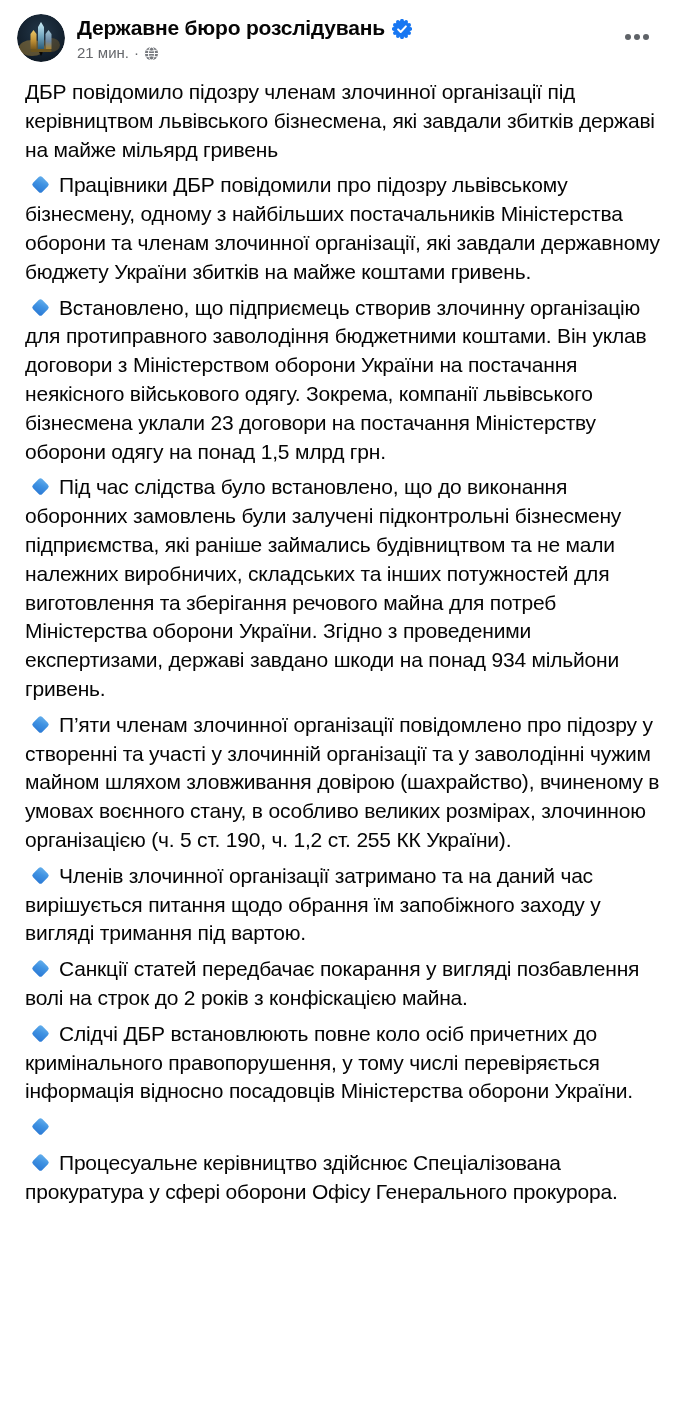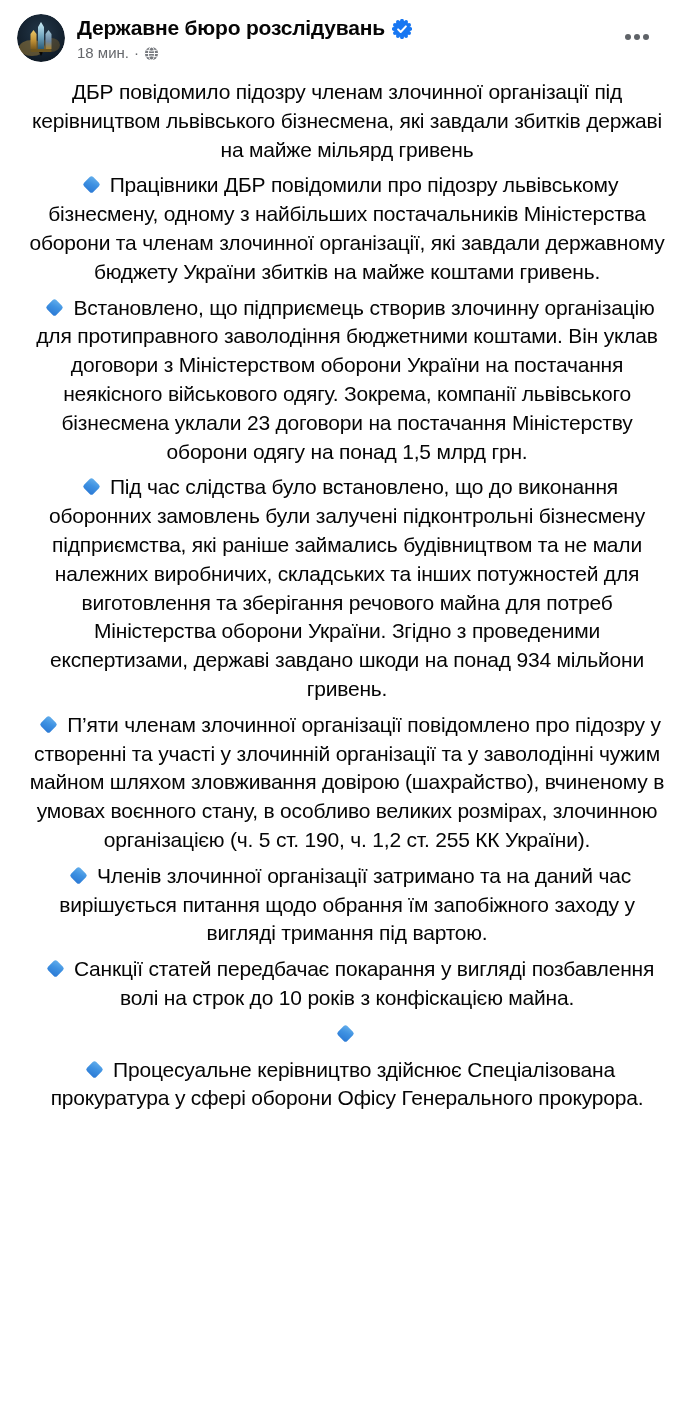--- a/index.html
+++ b/index.html
@@ -61,21 +61,21 @@
   }
 
   
   .post-body {
     padding: 16px 9px 4px 8px;
     font-size: 21px;
     line-height: 28.8px;
     letter-spacing: -0.2px;
     color: #050505;
   }
-  .post-body p { margin: 0 0 7px 17px; text-align: center; }
+  .post-body p { margin: 0 0 7px 17px; }
   .post-body p:last-child { margin-bottom: 0; }
 
   .diamond-wrap {
     display: inline-block;
     width: 19px; height: 19px;
     position: relative;
     vertical-align: -2px;
     margin: 0 9px 0 6px;
   }
   .diamond-wrap::before {
@@ -150,21 +150,21 @@
               <circle cx="5.9" cy="2.9" r="1.9"></circle>
                 <circle cx="10" cy="1.8" r="1.9"></circle>
               <circle cx="14.1" cy="2.9" r="1.9"></circle>
                 <circle cx="17.1" cy="5.9" r="1.9"></circle>
             </g>
             <path d="M6.1 10.4 L8.7 13 L13.9 7.4" fill="none" stroke="#ffffff" stroke-width="2" stroke-linecap="round" stroke-linejoin="round"></path>
           </svg>
         </span>
       </div>
       <div class="meta-row">
-        <span>18 мин.</span>
+        <span>21 мин.</span>
         <span class="meta-sep">·</span>
         <span class="globe-icon">
           <svg width="15" height="15" viewBox="0 0 16 16">
             <circle cx="8" cy="8" r="7" fill="#75787d"></circle>
             <ellipse cx="8" cy="8" rx="3.2" ry="7" fill="none" stroke="#ffffff" stroke-width="1.1"></ellipse>
             <line x1="1" y1="8" x2="15" y2="8" stroke="#ffffff" stroke-width="1.1"></line>
             <path d="M2.2 4.4 Q8 6.4 13.8 4.4" fill="none" stroke="#ffffff" stroke-width="1.0"></path>
             <path d="M2.2 11.6 Q8 9.6 13.8 11.6" fill="none" stroke="#ffffff" stroke-width="1.0"></path>
           </svg>
         </span>
@@ -187,22 +187,23 @@
 
 
         <p><span class="diamond-wrap"></span><span>Встановлено, що підприємець створив злочинну організацію для протиправного заволодіння бюджетними коштами. Він уклав договори з Міністерством оборони України на постачання неякісного військового одягу. Зокрема, компанії львівського бізнесмена уклали 23 договори на постачання Міністерству оборони одягу на понад 1,5 млрд грн.</span></p>
 
         <p><span class="diamond-wrap"></span><span>Під час слідства було встановлено, що до виконання оборонних замовлень були залучені підконтрольні бізнесмену підприємства, які раніше займались будівництвом та не мали належних виробничих, складських та інших потужностей для виготовлення та зберігання речового майна для потреб Міністерства оборони України. Згідно з проведеними експертизами, державі завдано шкоди на понад 934 мільйони гривень.</span></p>
 
         <p><span class="diamond-wrap"></span><span>П’яти членам злочинної організації повідомлено про підозру у створенні та участі у злочинній організації та у заволодінні чужим майном шляхом зловживання довірою (шахрайство), вчиненому в умовах воєнного стану, в особливо великих розмірах, злочинною організацією (ч. 5 ст. 190, ч. 1,2 ст. 255 КК України).</span></p>
 
         <p><span class="diamond-wrap"></span><span>Членів злочинної організації затримано та на даний час вирішується питання щодо обрання їм запобіжного заходу у вигляді тримання під вартою.</span></p>
 
-        <p><span class="diamond-wrap"></span><span>Санкції статей передбачає покарання у вигляді позбавлення волі на строк до 10 років з конфіскацією майна.</span></p>
-
+        <p><span class="diamond-wrap"></span><span>Санкції статей передбачає покарання у вигляді позбавлення волі на строк до 2 років з конфіскацією майна.</span></p>
+
+        <p><span class="diamond-wrap"></span><span>Слідчі ДБР встановлюють повне коло осіб причетних до кримінального правопорушення, у тому числі перевіряється інформація відносно посадовців Міністерства оборони України.</span></p>
 
 
         <p><span class="diamond-wrap"></span></p>
 
         <p><span class="diamond-wrap"></span><span>Процесуальне керівництво здійснює Спеціалізована прокуратура у сфері оборони Офісу Генерального прокурора.</span></p>
       </div>
   </div>
 
 </div>
 

